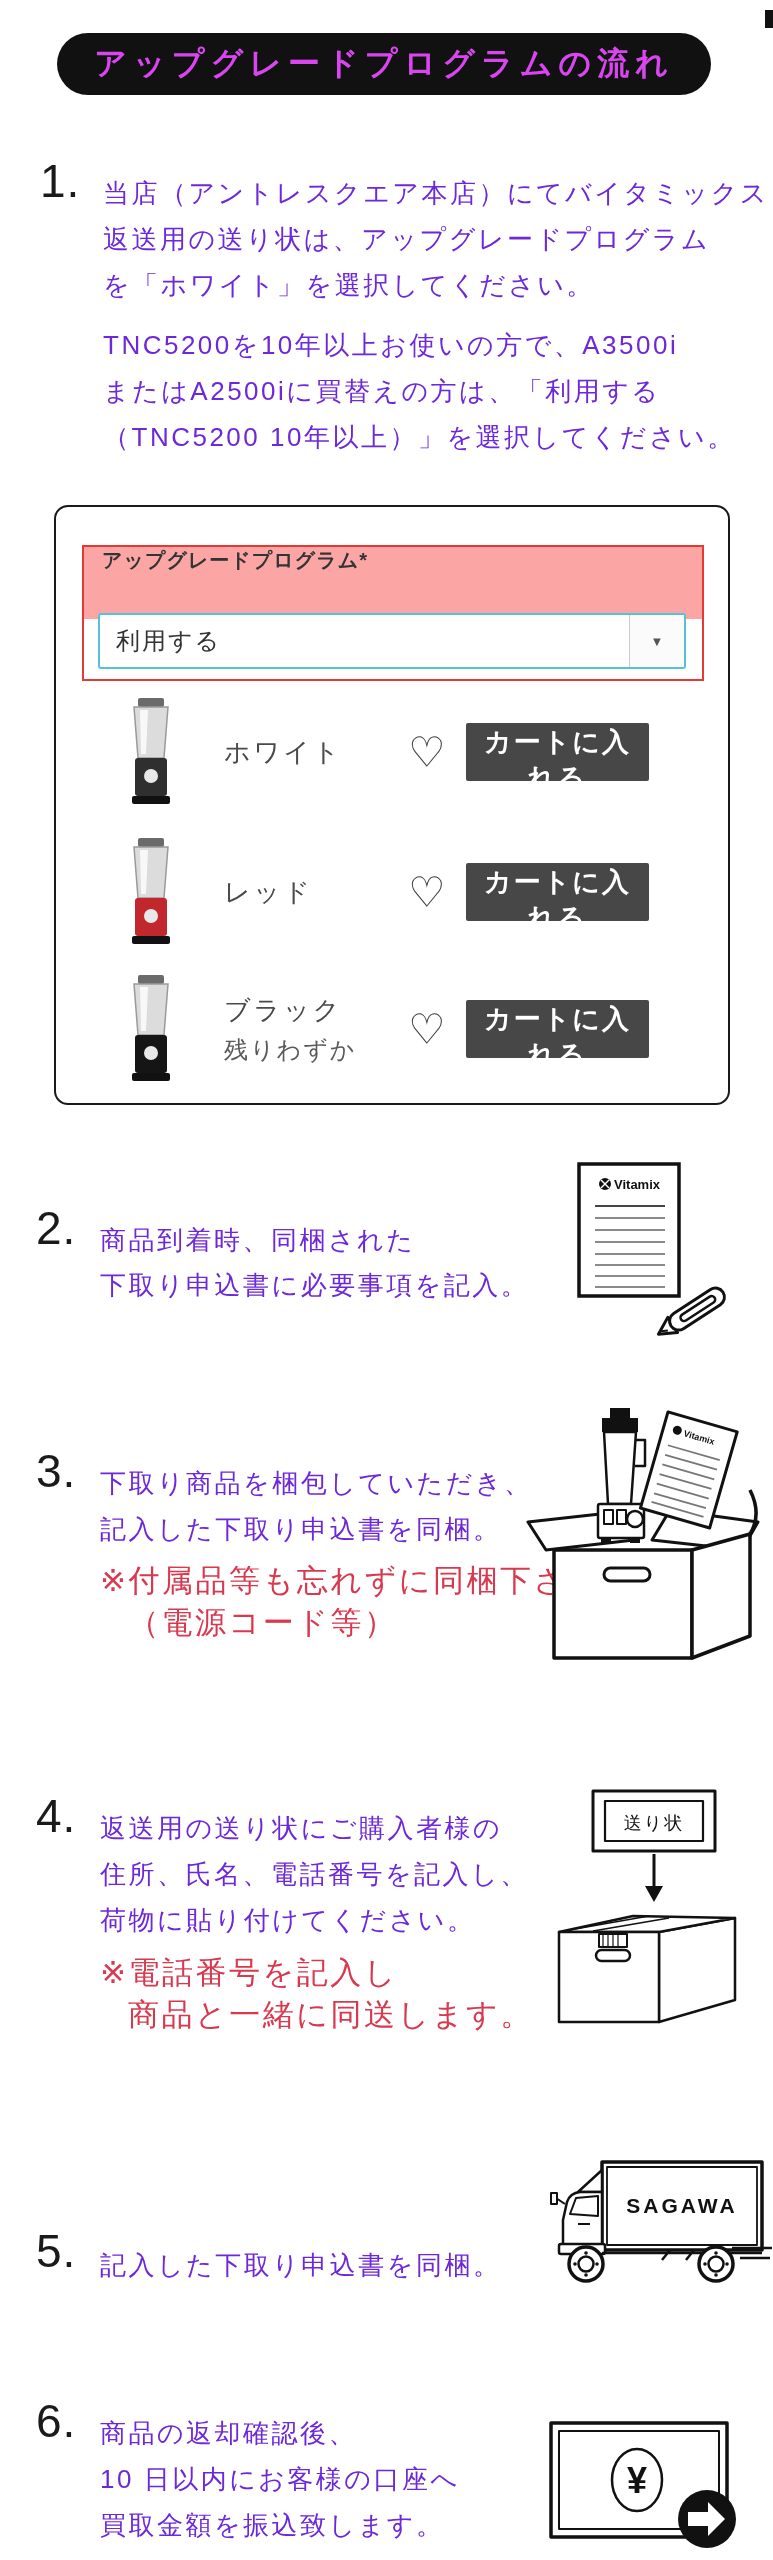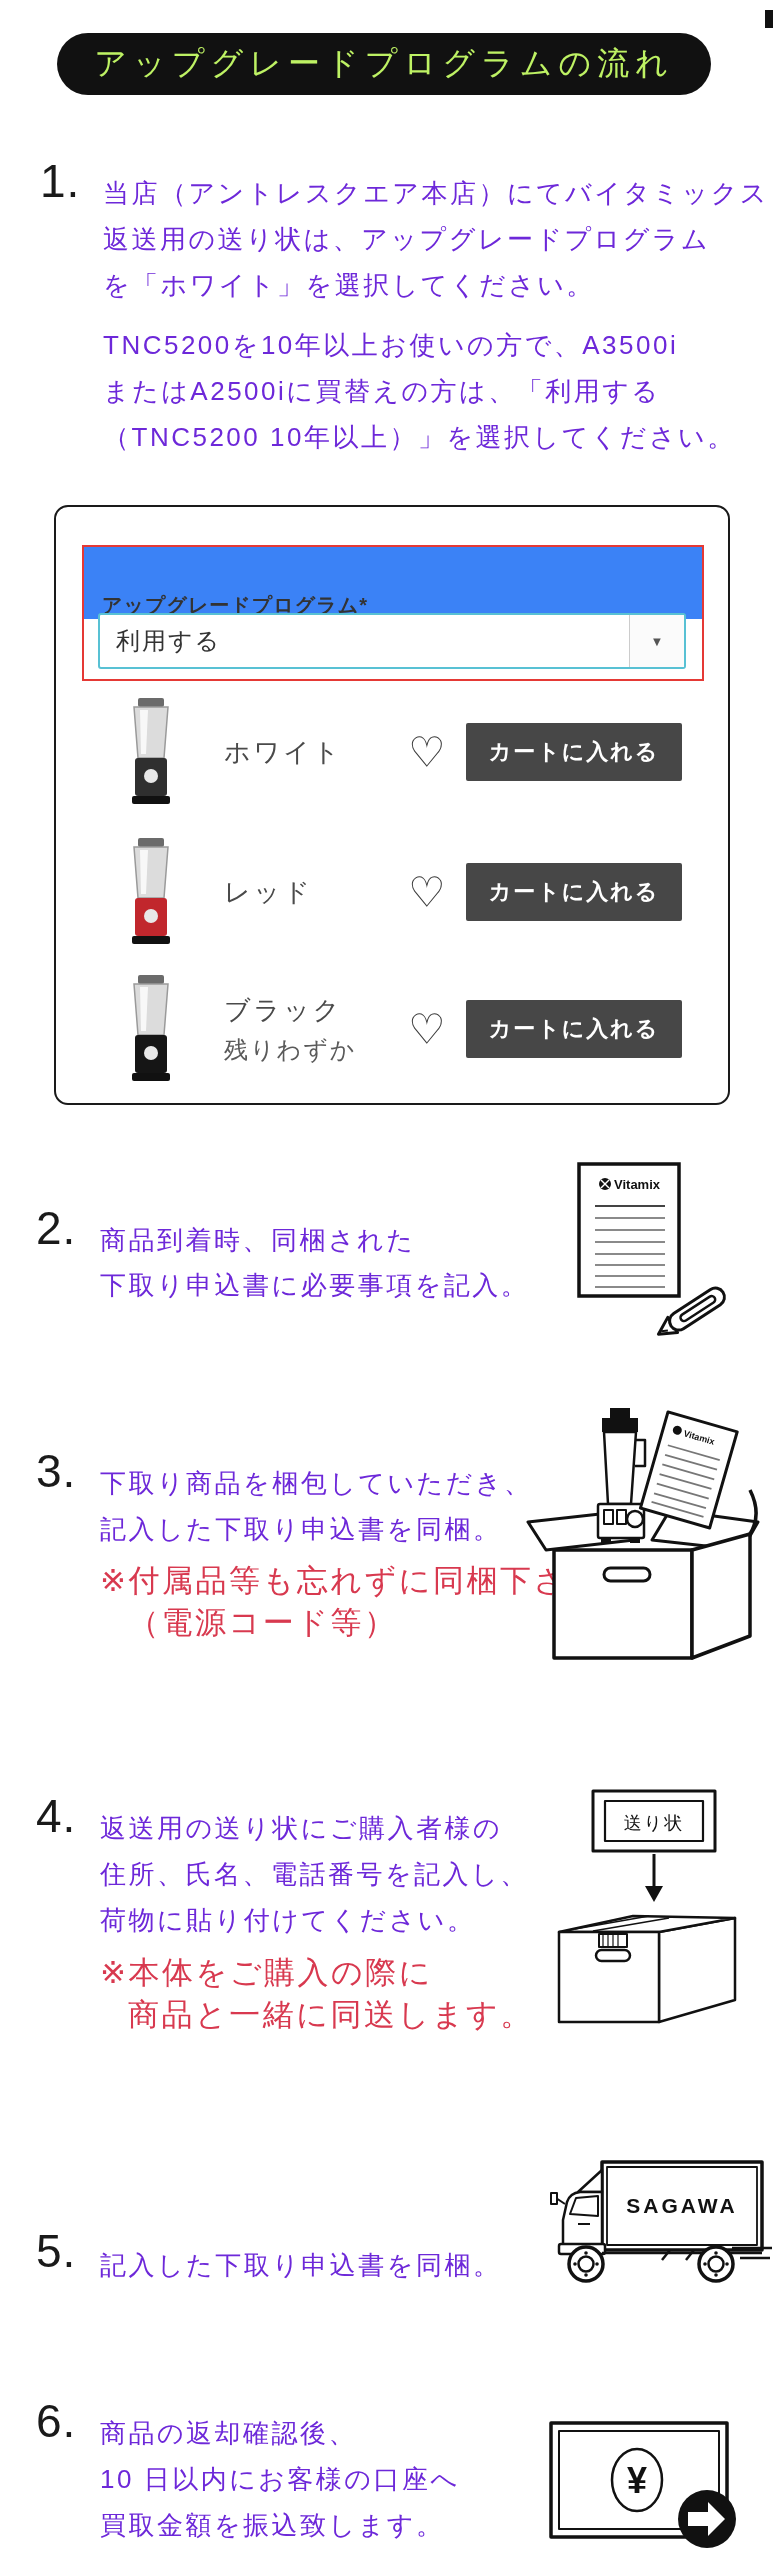--- a/index.html
+++ b/index.html
@@ -6,54 +6,54 @@
   .page{
     position:relative;width:773px;height:2560px;background:#ffffff;overflow:hidden;
     font-family:"Liberation Sans","DejaVu Sans",sans-serif;color:#222;
   }
   .abs{position:absolute;}
   
   .pill{
     position:absolute;left:57px;top:33px;width:654px;height:62px;border-radius:31px;
     background:#111;display:flex;align-items:center;justify-content:center;
   }
-  .pill span{color:#bef264;font-size:32px;font-weight:normal;letter-spacing:6px;white-space:nowrap;}
+  .pill span{color:#d946ef;font-size:32px;font-weight:bold;letter-spacing:6px;white-space:nowrap;}
   
   .num{position:absolute;font-size:46px;color:#1a1a1a;letter-spacing:1px;line-height:1;}
   
   .txt{position:absolute;font-size:26px;color:#6d28d9;letter-spacing:2.5px;line-height:46px;white-space:nowrap;}
   .note{position:absolute;font-size:31px;letter-spacing:2.5px;line-height:42px;white-space:nowrap;}
   .note .indent{margin-left:28px;}
   
   .card{
     position:absolute;left:54px;top:505px;width:676px;height:600px;
     border:2.5px solid #1a1a1a;border-radius:14px;background:#fff;box-sizing:border-box;
   }
   .redbox{position:absolute;left:26px;top:38px;width:622px;height:136px;border:2.5px solid #e53935;box-sizing:border-box;background:#fff;}
-  .fieldbar{position:absolute;left:0;top:0;right:0;height:72px;background:#3b82f6;display:flex;align-items:flex-end;}
+  .fieldbar{position:absolute;left:0;top:0;right:0;height:72px;background:#fca5a5;display:flex;align-items:flex-start;}
   .fieldbar span{margin-left:18px;font-size:20px;font-weight:bold;color:#333;letter-spacing:1px;}
   .select{
     position:absolute;left:14px;top:66px;width:588px;height:56px;background:#fff;
     border:2px solid #58c1d4;border-radius:3px;box-sizing:border-box;
   }
   .selval{position:absolute;left:16px;top:0;line-height:52px;font-size:24px;color:#333;letter-spacing:2px;}
   .selbtn{
     position:absolute;right:0;top:0;bottom:0;width:54px;background:#fbfbfb;
     border-left:1.5px solid #ccc;display:flex;align-items:center;justify-content:center;
   }
   .selarrow{font-size:13px;color:#555;}
   .prow{position:absolute;left:0;width:676px;height:120px;}
   .blender{position:absolute;left:68px;top:4px;}
   .pname{position:absolute;left:168px;top:0;height:120px;display:flex;flex-direction:column;justify-content:center;}
   .pname .nm{font-size:26px;color:#4a4a4a;letter-spacing:3px;}
   .pname .stk{font-size:24px;color:#5a5a5a;letter-spacing:2px;margin-top:6px;}
   .heart{position:absolute;left:352px;top:0;height:120px;display:flex;align-items:center;font-size:42px;color:#3d3d3d;cursor:pointer;}
   .cartbtn{
-    position:absolute;left:410px;top:31px;width:216px;height:58px;background:#474747;border:none;border-radius:2px;
-    color:#fff;font-size:22px;font-weight:bold;letter-spacing:2px;cursor:pointer;
+    position:absolute;left:410px;top:31px;width:183px;height:58px;background:#474747;border:none;border-radius:2px;
+    color:#fff;font-size:27px;font-weight:bold;letter-spacing:2px;cursor:pointer;
     font-family:"Liberation Sans","DejaVu Sans",sans-serif;
   }
   .artifact{position:absolute;left:765px;top:10px;width:8px;height:18px;background:#111;}
   svg text{font-family:"Liberation Sans","DejaVu Sans",sans-serif;}
 </style>
 </head>
 <body>
 
 <div class="page">
 
@@ -222,21 +222,21 @@
     </g>
   </svg>
 
   <div class="num" style="left:36px;top:1793px;">4.</div>
   <div class="txt" style="left:100px;top:1805px;">
     <div>返送用の送り状にご購入者様の</div>
     <div>住所、氏名、電話番号を記入し、</div>
     <div>荷物に貼り付けてください。</div>
   </div>
   <div class="note" style="left:100px;top:1952px;color:#d8394f;">
-    <div>※本体をご購入の際に</div>
+    <div>※電話番号を記入し</div>
     <div class="indent">商品と一緒に同送します。</div>
   </div>
 
   <svg class="abs" style="left:545px;top:1788px;" width="215" height="240" viewBox="0 0 215 240">
     <g stroke="#111" fill="#fff" stroke-linejoin="round">
       <rect x="48" y="3" width="122" height="60" stroke-width="3"></rect>
       <rect x="60" y="13" width="98" height="40" stroke-width="2.2"></rect>
       <text x="109" y="41" font-size="18" letter-spacing="2" text-anchor="middle" fill="#111" stroke="none">送り状</text>
       <line x1="109" y1="66" x2="109" y2="100" stroke-width="3"></line>
       <polygon points="100,98 118,98 109,114" fill="#111" stroke="none"></polygon>

